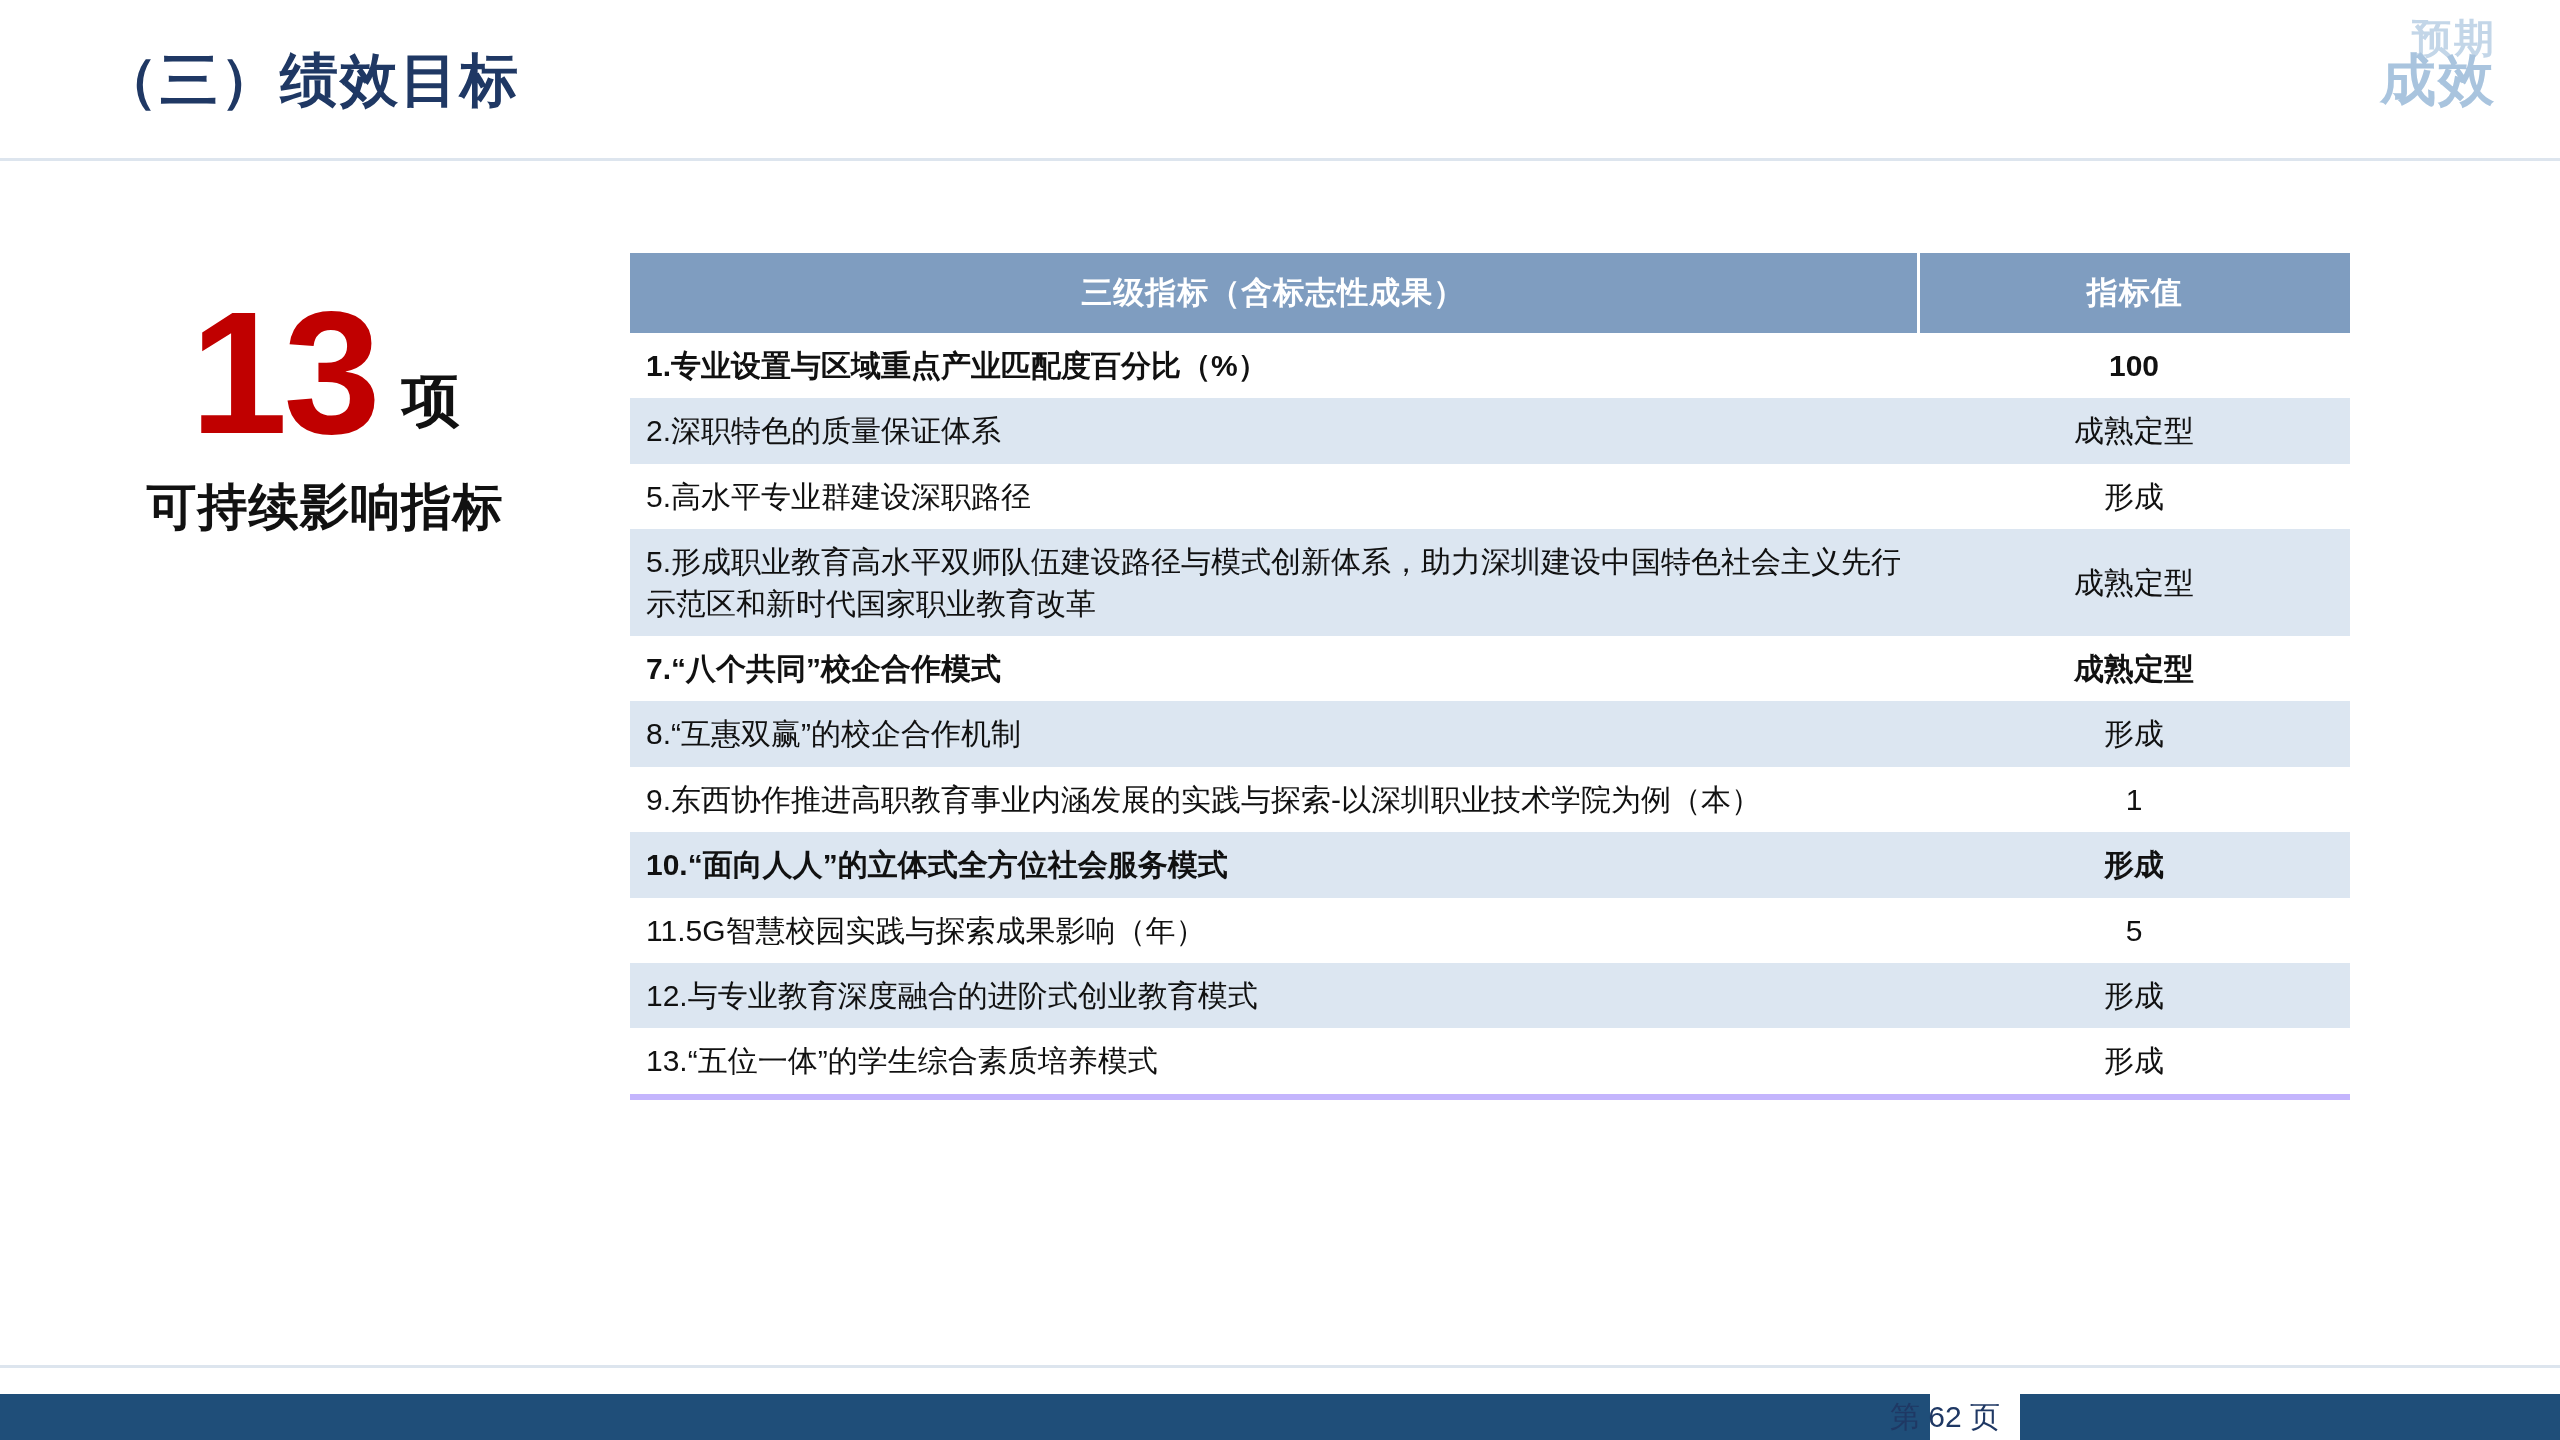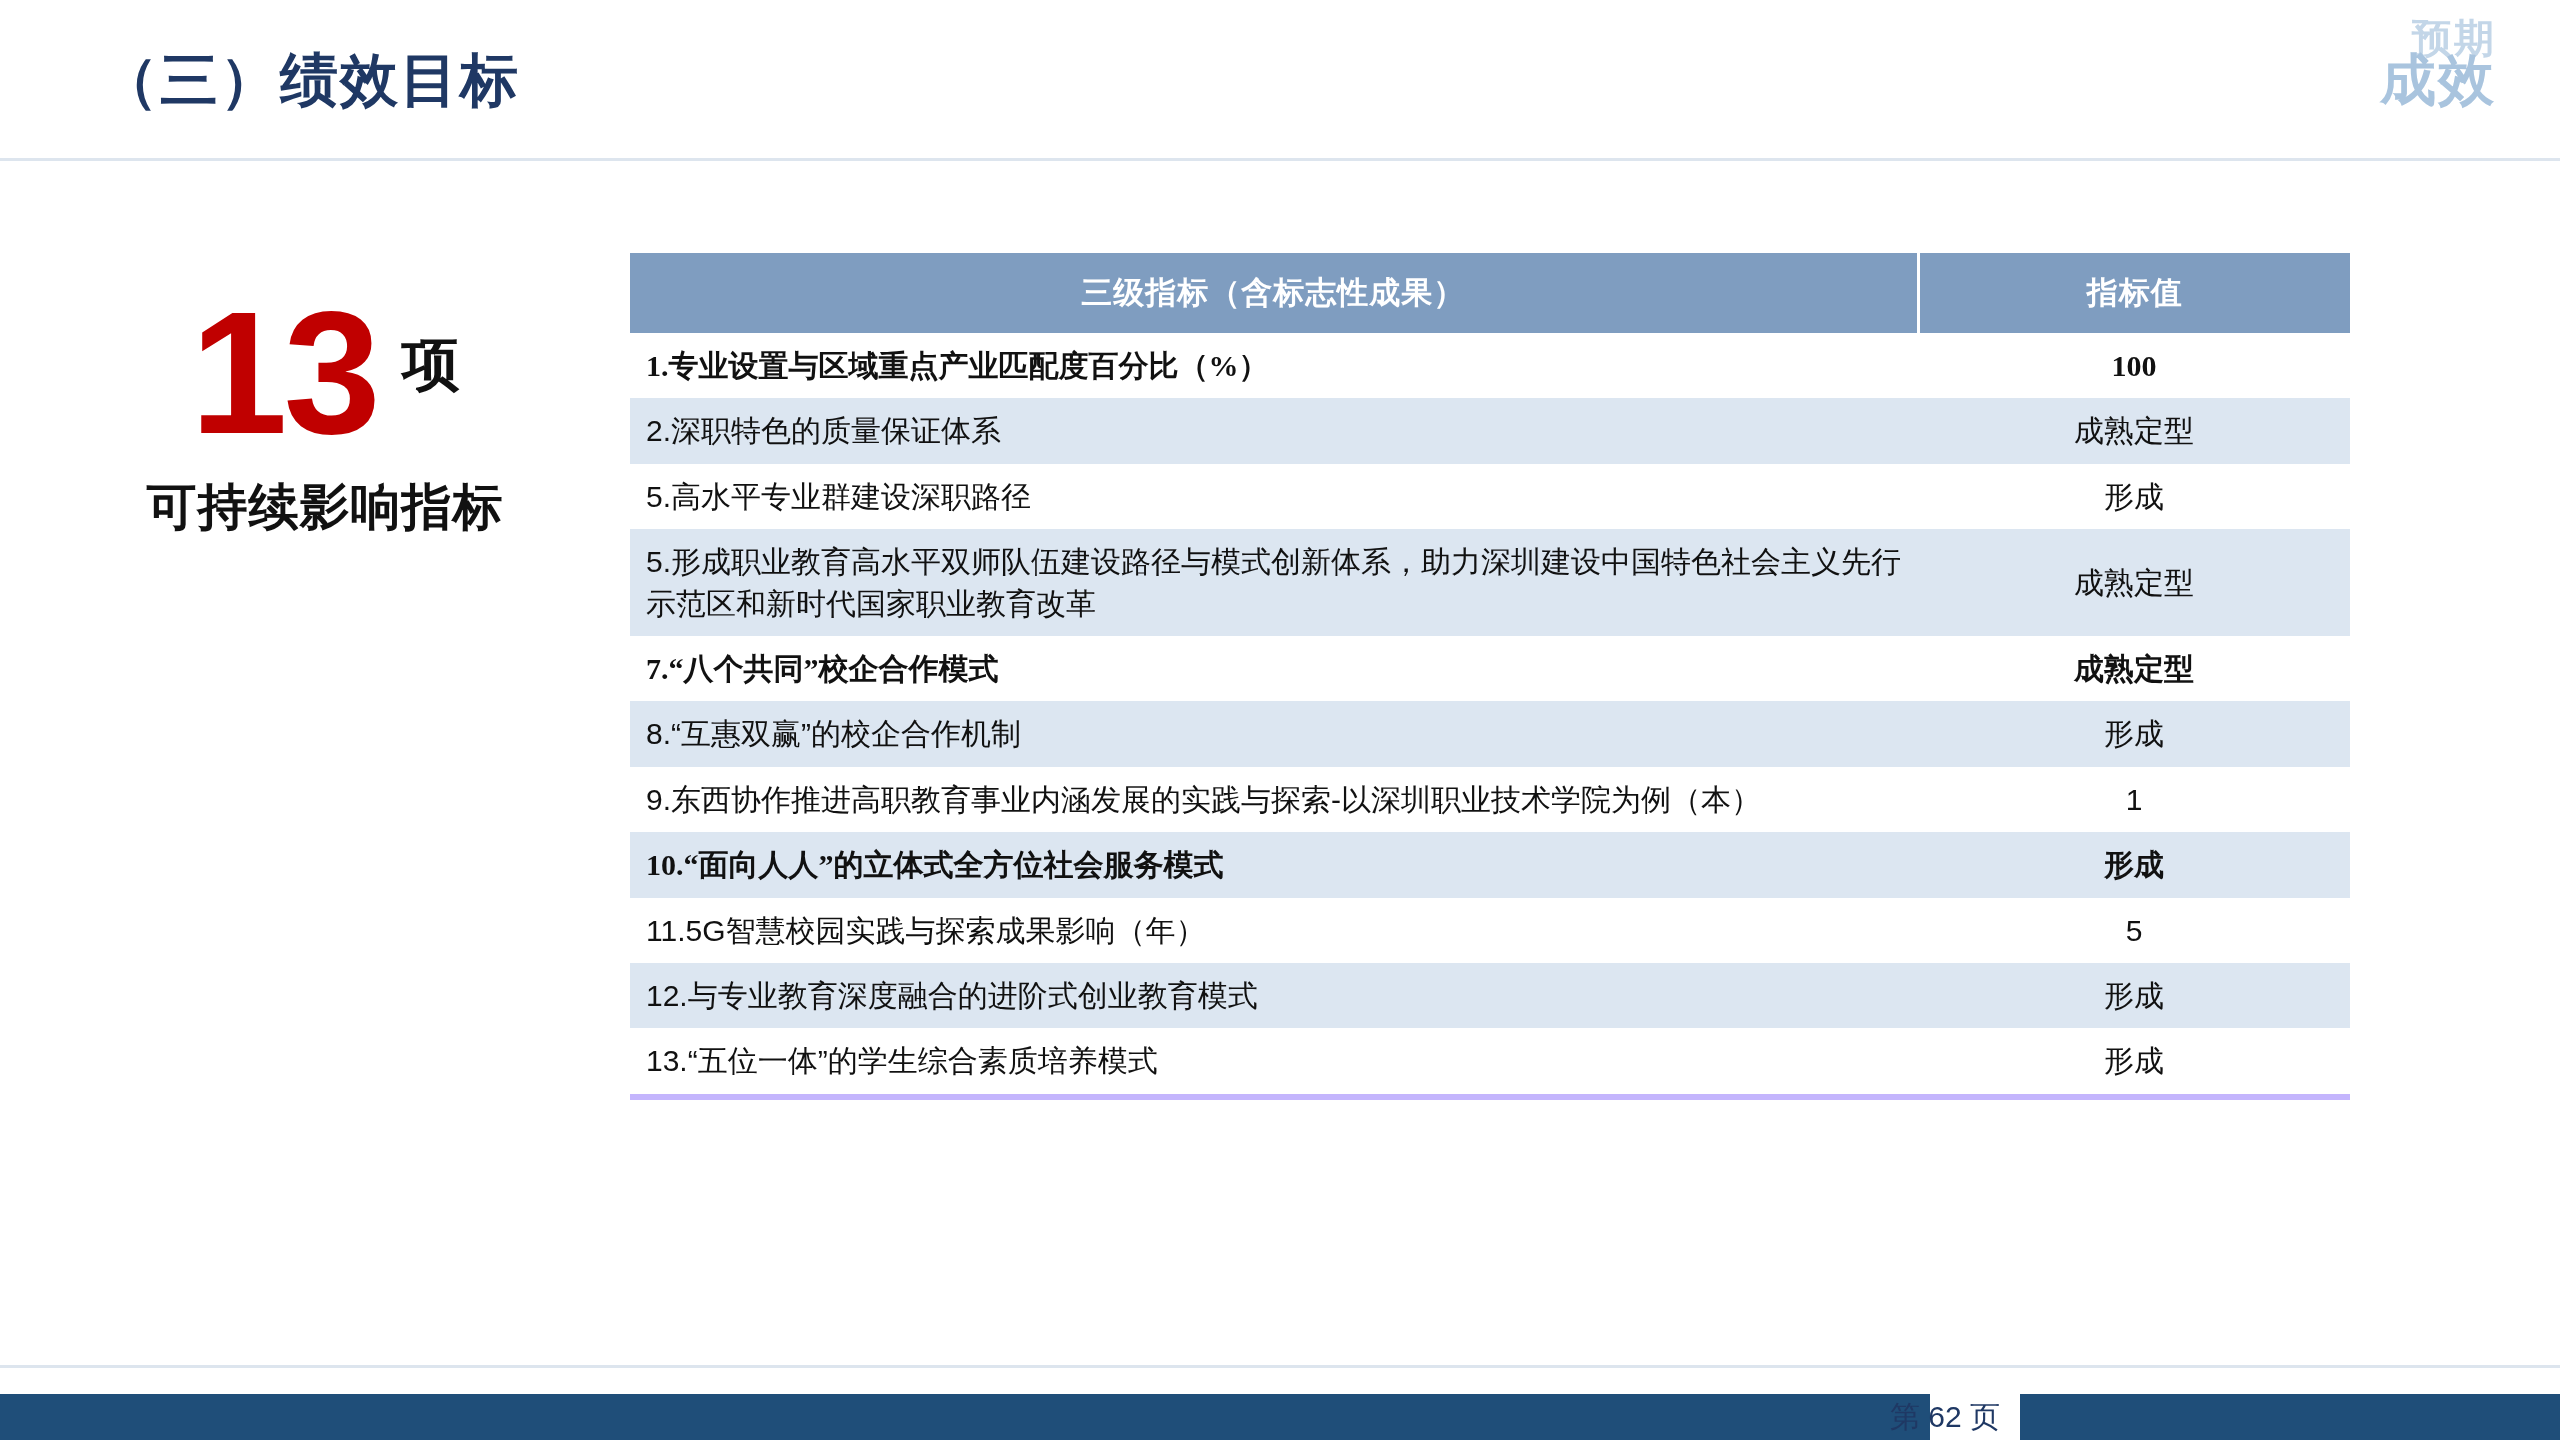--- a/index.html
+++ b/index.html
@@ -60,21 +60,21 @@
   
   .left-block {
     position: absolute;
     left: 80px;
     top: 290px;
     width: 490px;
     text-align: center;
   }
   .big-number-row {
     display: flex;
-    align-items: center;
+    align-items: flex-end;
     justify-content: center;
     gap: 7px;
   }
   .big-number {
     font-size: 175px;
     font-weight: bold;
     color: #c00000;
     line-height: 0.95;
     letter-spacing: -4px;
   }
@@ -127,21 +127,21 @@
     vertical-align: middle;
     line-height: 1.38;
   }
   table.metrics td.value {
     text-align: center;
     font-size: 30px;
   }
   table.metrics tbody tr.odd  td { background: #ffffff; }
   table.metrics tbody tr.even td { background: #dce6f1; }
   table.metrics tbody tr td.label { padding-left: 16px; }
-  table.metrics tbody tr.bold td { font-weight: bold; font-family: Liberation Serif, serif; }
+  table.metrics tbody tr.bold td { font-weight: bold; }
   table.metrics tbody tr:first-child td { border-top: none; }
   table.metrics tbody tr:last-child td { border-bottom: 6px solid #c4b5fd; }
 
   
   .footer-rule {
     position: absolute;
     left: 0;
     bottom: 72px;
     width: 2560px;
     height: 3px;

